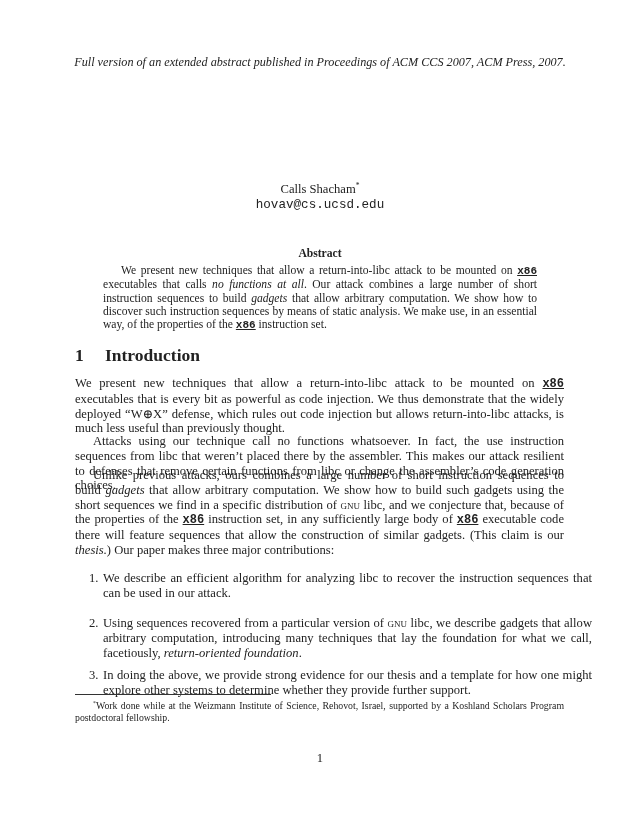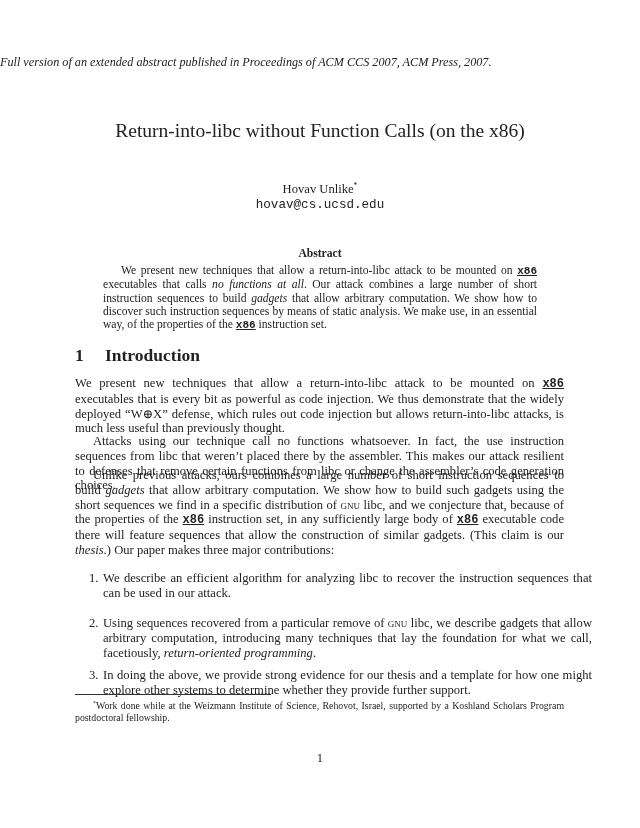--- a/index.html
+++ b/index.html
@@ -1,20 +1,20 @@
 <!DOCTYPE html>
 <html><head>
 <meta charset="utf-8">
 <style>
   html, body { margin: 0; padding: 0; background: #ffffff; }
   body { width: 640px; height: 828px; position: relative; overflow: hidden; color: #222; font-family: "DejaVu Serif", "Liberation Serif", serif; }
   .abs { position: absolute; }
   .serif { font-family: "Liberation Serif", "DejaVu Serif", serif; }
   .mono { font-family: "Liberation Mono", "DejaVu Sans Mono", monospace; }
-  .header-note { left: 0; width: 640px; top: 55px; text-align: left; font-style: italic; font-size: 12.2px; }
+  .header-note { left: 0; width: 640px; top: 55px; text-align: center; font-style: italic; font-size: 12.2px; }
   .title { left: 0; width: 640px; top: 117px; text-align: center; font-size: 19.5px; line-height: 27px; }
   .author { left: 0; width: 640px; top: 181px; text-align: center; font-size: 12.6px; }
   .email { left: 0; width: 640px; top: 198px; text-align: center; font-size: 12.6px; }
   .abstract-head { left: 0; width: 640px; top: 247px; text-align: center; font-weight: bold; font-size: 11.6px; }
   .abstract-body { left: 103px; width: 434px; top: 264px; font-size: 11.6px; line-height: 13.3px; text-align: justify; }
   .section-head { left: 75px; top: 345px; font-weight: bold; font-size: 17.5px; }
   .section-num { display: inline-block; width: 30px; }
   .body-text { left: 75px; width: 489px; font-size: 12.6px; line-height: 14.8px; text-align: justify; }
   .p1 { top: 376px; }
   .p2 { top: 434px; }
@@ -33,45 +33,44 @@
   .it { font-style: italic; margin-top: 28px; }
   .bf-mono { font-family: "Liberation Mono", "DejaVu Sans Mono", monospace; font-weight: bold; font-size: 0.95em; text-decoration: underline; }
   sup { font-size: 0.6em; }
 </style>
 </head>
 <body>
 
 <div class="abs header-note serif">Full version of an extended abstract published in Proceedings of ACM CCS 2007, ACM Press, 2007.</div>
 
 <div class="abs title serif">
-  <div>Return-into-libc without Function Calls (on the x86)</div>
 </div>
 
-<div class="abs author serif"><span>Hovav Unlike</span><sup>*</sup></div>
+<div class="abs author serif"><span>Calls Shacham</span><sup>*</sup></div>
 <div class="abs email mono">hovav@cs.ucsd.edu</div>
 
 <div class="abs abstract-head serif">Abstract</div>
 <div class="abs abstract-body serif para-indent"><span>We present new techniques that allow a return-into-libc attack to be mounted on </span><span class="bf-mono">x86</span><span> executables that calls </span><span class="it">no functions at all</span><span>. Our attack combines a large number of short instruction sequences to build </span><span class="it">gadgets</span><span> that allow arbitrary computation. We show how to discover such instruction sequences by means of static analysis. We make use, in an essential way, of the properties of the </span><span class="bf-mono">x86</span><span> instruction set.</span></div>
 
 <div class="abs section-head serif"><span class="section-num">1</span><span>Introduction</span></div>
 
 <div class="abs body-text p1 serif"><span>We present new techniques that allow a return-into-libc attack to be mounted on </span><span class="bf-mono">x86</span><span> executables that is every bit as powerful as code injection. We thus demonstrate that the widely deployed “W⊕X” defense, which rules out code injection but allows return-into-libc attacks, is much less useful than previously thought.</span></div>
 
 <div class="abs body-text p2 serif para-indent">Attacks using our technique call no functions whatsoever. In fact, the use instruction sequences from libc that weren’t placed there by the assembler. This makes our attack resilient to defenses that remove certain functions from libc or change the assembler’s code generation choices.</div>
 
 <div class="abs body-text p3 serif para-indent"><span>Unlike previous attacks, ours combines a large number of short instruction sequences to build </span><span class="it">gadgets</span><span> that allow arbitrary computation. We show how to build such gadgets using the short sequences we find in a specific distribution of </span><span class="sc">gnu</span><span> libc, and we conjecture that, because of the properties of the </span><span class="bf-mono">x86</span><span> instruction set, in any sufficiently large body of </span><span class="bf-mono">x86</span><span> executable code there will feature sequences that allow the construction of similar gadgets. (This claim is our </span><span class="it">thesis.</span><span>) Our paper makes three major contributions:</span></div>
 
 <div class="abs list serif">
   <div class="li li1">
     <span class="num">1.</span>
     <span>We describe an efficient algorithm for analyzing libc to recover the instruction sequences that can be used in our attack.</span>
   </div>
   <div class="li li2">
     <span class="num">2.</span>
-    <span>Using sequences recovered from a particular remove of </span><span class="sc">gnu</span><span> libc, we describe gadgets that allow arbitrary computation, introducing many techniques that lay the foundation for what we call, facetiously, </span><span class="it">return-oriented programming</span><span>.</span>
+    <span>Using sequences recovered from a particular version of </span><span class="sc">gnu</span><span> libc, we describe gadgets that allow arbitrary computation, introducing many techniques that lay the foundation for what we call, facetiously, </span><span class="it">return-oriented foundation</span><span>.</span>
   </div>
   <div class="li li3">
     <span class="num">3.</span>
     <span>In doing the above, we provide strong evidence for our thesis and a template for how one might explore other systems to determine whether they provide further support.</span>
   </div>
 </div>
 
 <div class="abs footnote-rule"></div>
 <div class="abs footnote serif para-indent"><sup>*</sup><span>Work done while at the Weizmann Institute of Science, Rehovot, Israel, supported by a Koshland Scholars Program postdoctoral fellowship.</span></div>
 

